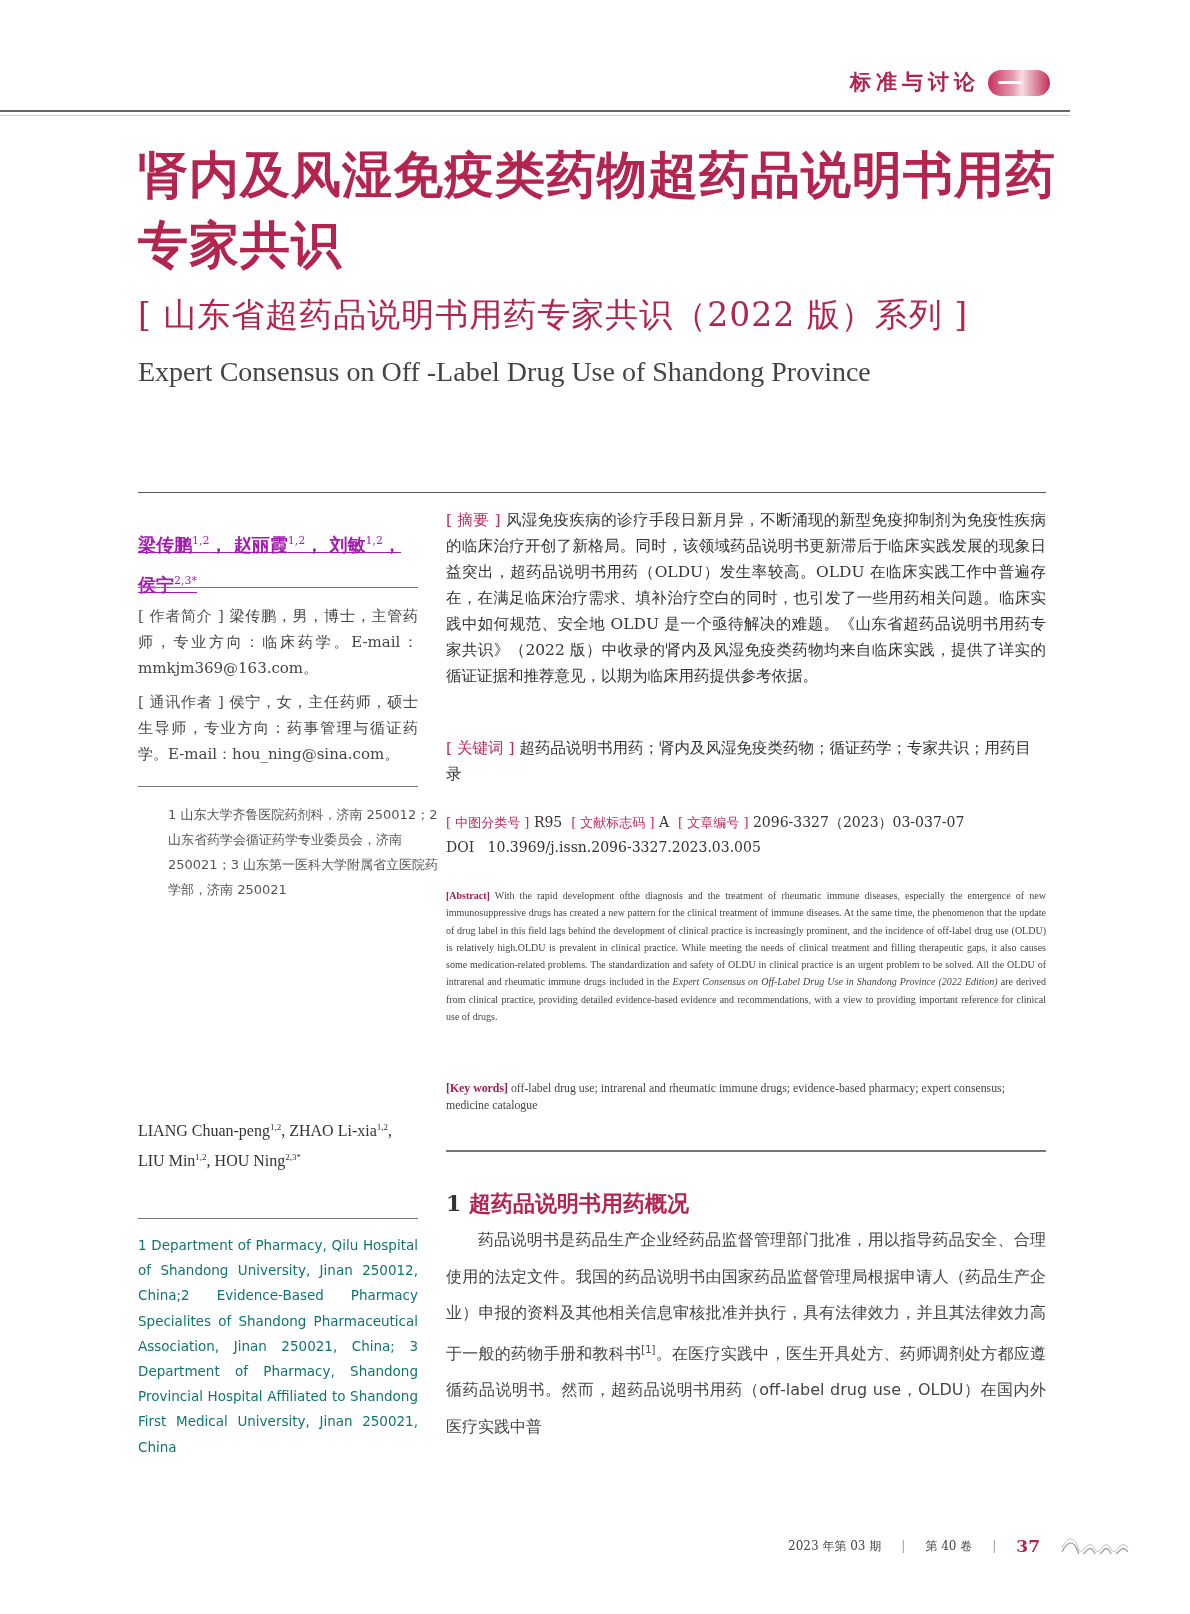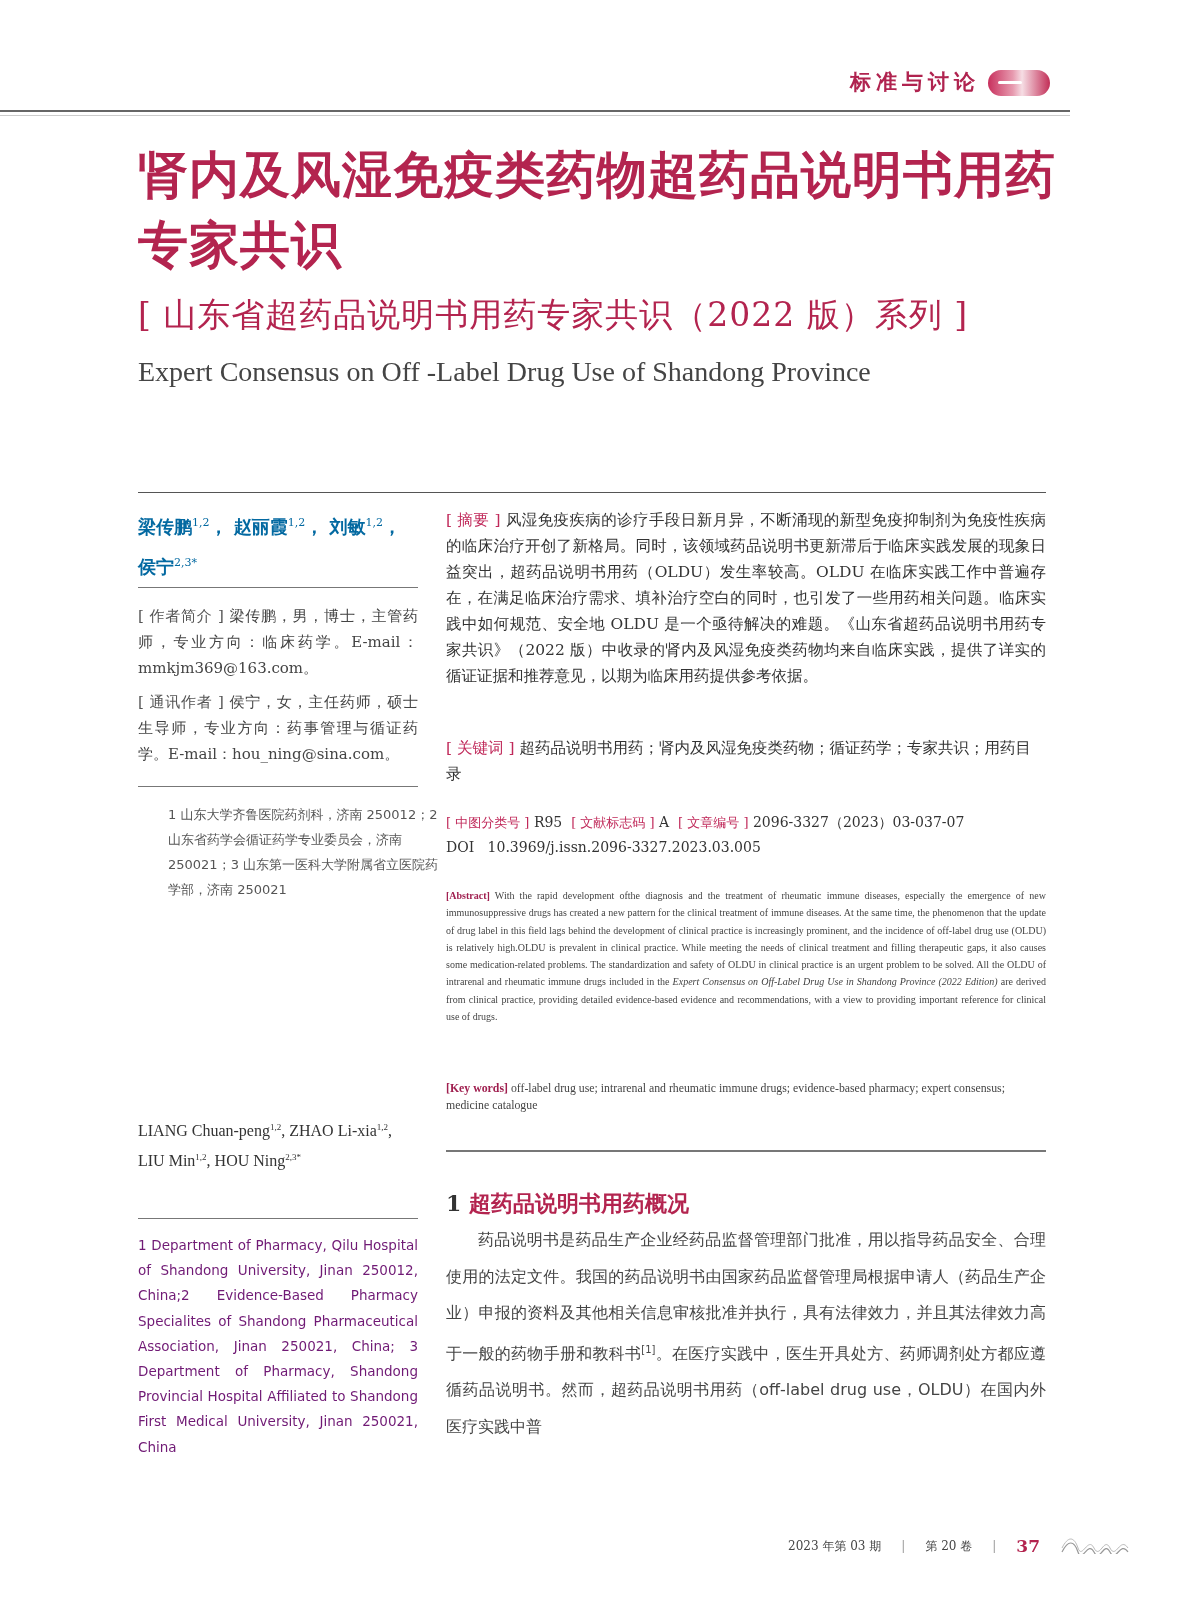--- a/index.html
+++ b/index.html
@@ -14,29 +14,29 @@
   .header-rule { left: 0; top: 110px; width: 1070px; height: 2px; background: #666; }
   .header-rule2 { left: 0; top: 115px; width: 1070px; height: 1px; background: #ccc; }
 
   .title-cn { left: 138px; top: 140px; width: 920px; font-size: 50px; line-height: 70px; color: #b3244f; font-weight: bold; letter-spacing: 1px; }
   .subtitle-cn { left: 138px; top: 290px; width: 920px; font-size: 33px; line-height: 50px; color: #b3244f; letter-spacing: 1px; }
   .title-en { left: 138px; top: 352px; width: 920px; font-size: 28px; line-height: 39px; color: #444; font-family: "Liberation Serif", serif; }
 
   .rule-full { left: 138px; top: 492px; width: 908px; height: 1px; background: #555; }
 
   .left-col { left: 138px; width: 280px; }
-  .authors-cn { top: 505px; font-size: 18px; line-height: 36px; color: #0369a1; font-weight: bold; }
+  .authors-cn { top: 523px; font-size: 18px; line-height: 36px; color: #a21caf; font-weight: bold; text-decoration: underline; }
   .authors-cn sup { font-size: 11px; font-weight: normal; }
   .rule-left { left: 138px; width: 280px; height: 1px; background: #777; }
   .small-cn { font-size: 15px; line-height: 26px; color: #444; text-align: justify; }
   .bracket-label { color: #555; }
   .aff-cn { font-family: "DejaVu Sans", sans-serif; font-size: 13px; line-height: 25px; color: #555; margin-left: 30px; }
   .authors-en { top: 1114px; font-family: "Liberation Serif", serif; font-size: 16px; line-height: 27px; color: #333; }
   .authors-en sup { font-size: 9px; }
-  .aff-en { top: 1233px; font-family: "DejaVu Sans", sans-serif; font-size: 13.5px; line-height: 25.2px; color: #701a75; text-align: justify; }
+  .aff-en { top: 1233px; font-family: "DejaVu Sans", sans-serif; font-size: 13.5px; line-height: 25.2px; color: #0f766e; text-align: justify; }
 
   .right-col { left: 446px; width: 600px; }
   .abstract-cn { top: 507px; font-size: 15.5px; line-height: 26px; color: #333; text-align: justify; }
   .red-label { color: #c0295a; }
   .keywords-cn { top: 735px; font-size: 15.5px; line-height: 26px; color: #333; }
   .meta-line { font-size: 14px; line-height: 25px; color: #333; }
   .meta-line .red-label { font-size: 13px; }
   .abstract-en { top: 887px; font-family: "Liberation Serif", serif; font-size: 10px; line-height: 17.3px; color: #444; text-align: justify; }
   .abstract-en b { color: #a02050; }
   .keywords-en { top: 1080px; font-family: "Liberation Serif", serif; font-size: 11.8px; line-height: 17.3px; color: #444; }
@@ -133,20 +133,20 @@
   <span class="num">1</span>
   <span>超药品说明书用药概况</span>
 </div>
 <div class="abs right-col body-cn">
   <span>药品说明书是药品生产企业经药品监督管理部门批准，用以指导药品安全、合理使用的法定文件。我国的药品说明书由国家药品监督管理局根据申请人（药品生产企业）申报的资料及其他相关信息审核批准并执行，具有法律效力，并且其法律效力高于一般的药物手册和教科书</span><sup>[1]</sup><span>。在医疗实践中，医生开具处方、药师调剂处方都应遵循药品说明书。然而，超药品说明书用药（off-label drug use，OLDU）在国内外医疗实践中普</span>
 </div>
 
 <div class="abs footer">
   <span>2023 年第 03 期</span>
   <span class="sep">|</span>
-  <span>第 20 卷</span>
+  <span>第 40 卷</span>
   <span class="sep">|</span>
   <span class="page">37</span>
   <svg class="waves" viewBox="0 0 70 16">
     <path d="M2 14 C 8 2, 14 2, 18 14 S 28 2, 34 14 S 44 2, 50 14 S 60 2, 68 14" fill="none" stroke="#999" stroke-width="1.2"></path>
     <path d="M2 10 C 8 -2, 14 -2, 18 10 S 28 -2, 34 10 S 44 -2, 50 10 S 60 -2, 68 10" fill="none" stroke="#bbb" stroke-width="1"></path>
   </svg>
 </div>
 
 </body></html>

